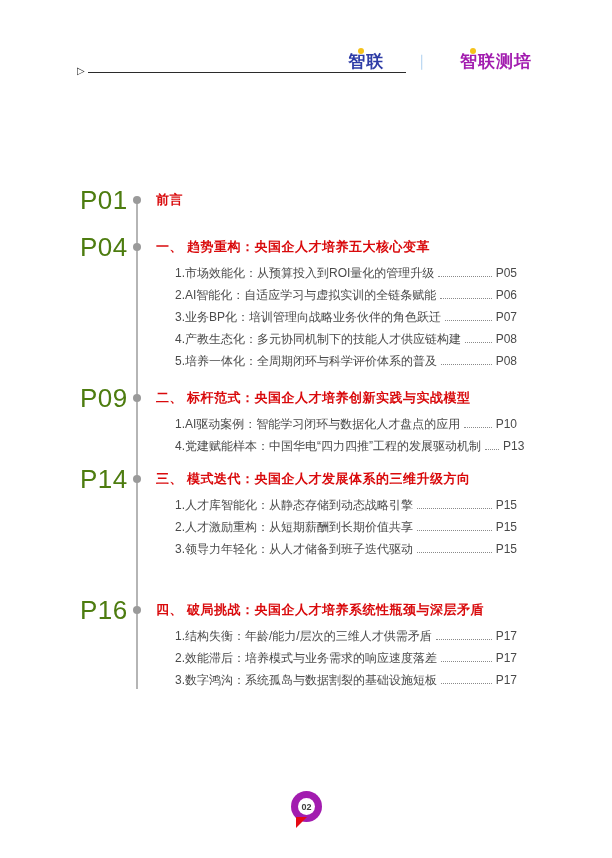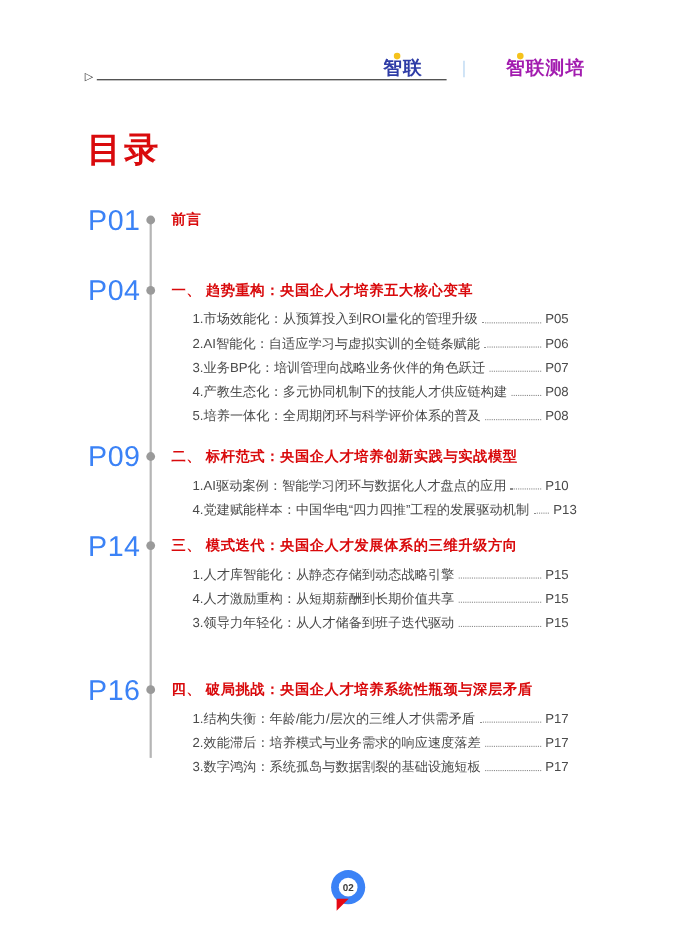--- a/index.html
+++ b/index.html
@@ -43,21 +43,21 @@
     position:absolute;left:80px;top:185px;width:437px;
   }
   .timeline{
     position:absolute;left:56px;top:12px;width:2px;height:492px;
     background:#b5b5b5;
   }
   .section{position:relative;}
   .sec-head{display:flex;align-items:center;min-height:30px;}
   .sec-page{
     width:57px;flex:0 0 57px;
-    font-size:26px;line-height:30px;color:#3b82f6;font-weight:400;
+    font-size:26px;line-height:30px;color:#4d7c0f;font-weight:400;
     letter-spacing:0.5px;
   }
   .sec-dot{
     width:8px;height:8px;flex:0 0 8px;border-radius:50%;
     background:#9a9a9a;margin-left:-4px;position:relative;z-index:2;
   }
   .sec-title{
     margin-left:15px;
     font-size:13px;font-weight:bold;color:#d90a0c;letter-spacing:0.5px;
   }
@@ -69,22 +69,22 @@
   .item-text{white-space:nowrap;}
   .leader{
     flex:1;min-width:14px;margin:0 4px;
     border-bottom:1.6px dotted #8a8a8a;
     align-self:flex-end;margin-bottom:7px;
   }
   .item-page{flex:0 0 auto;color:#4a4a4a;}
 
   
   .pin{
-    position:absolute;left:301px;top:791px;width:31px;height:31px;
-    background:#3b82f6;border-radius:50%;
+    position:absolute;left:291px;top:791px;width:31px;height:31px;
+    background:#a21caf;border-radius:50%;
   }
   .pin-tail{
     position:absolute;left:5px;bottom:-6px;width:0;height:0;
     border-top:11px solid #e50914;border-right:11px solid transparent;
   }
   .pin-inner{
     position:absolute;left:7px;top:7px;width:17px;height:17px;
     background:#ffffff;border-radius:50%;
     display:flex;align-items:center;justify-content:center;
     font-size:9px;font-weight:bold;color:#3c3c3c;
@@ -100,34 +100,33 @@
   <div class="logo">
     <span class="logo-part logo-part1">
       <span class="logo-dot"></span><span>智联</span>
     </span>
     <span class="logo-sep">｜</span>
     <span class="logo-part logo-part2">
       <span class="logo-dot"></span><span>智联测培</span>
     </span>
   </div>
 
-  <div class="page-title">目录</div>
 
   <div class="toc">
     <div class="timeline"></div>
     <div id="toc-sections">
         <div class="section" style="margin-top: 0px;">
           <div class="sec-head">
             <div class="sec-page">P01</div>
             <div class="sec-dot"></div>
             <div class="sec-title">前言</div>
           </div>
           <div class="sec-items"></div>
         </div>
-        <div class="section" style="margin-top: 34px;">
+        <div class="section" style="margin-top: 17px;">
           <div class="sec-head">
             <div class="sec-page">P04</div>
             <div class="sec-dot"></div>
             <div class="sec-title">一、 趋势重构：央国企人才培养五大核心变革</div>
           </div>
           <div class="sec-items">
             <div class="item">
               <span class="item-text">1.市场效能化：从预算投入到ROI量化的管理升级</span>
               <span class="leader"></span>
               <span class="item-page">P05</span>
@@ -179,21 +178,21 @@
             <div class="sec-dot"></div>
             <div class="sec-title">三、 模式迭代：央国企人才发展体系的三维升级方向</div>
           </div>
           <div class="sec-items">
             <div class="item">
               <span class="item-text">1.人才库智能化：从静态存储到动态战略引擎</span>
               <span class="leader"></span>
               <span class="item-page">P15</span>
             </div>
             <div class="item">
-              <span class="item-text">4.人才激励重构：从短期薪酬到长期价值共享</span>
+              <span class="item-text">2.人才激励重构：从短期薪酬到长期价值共享</span>
               <span class="leader"></span>
               <span class="item-page">P15</span>
             </div>
             <div class="item">
               <span class="item-text">3.领导力年轻化：从人才储备到班子迭代驱动</span>
               <span class="leader"></span>
               <span class="item-page">P15</span>
             </div>
           </div>
         </div>

